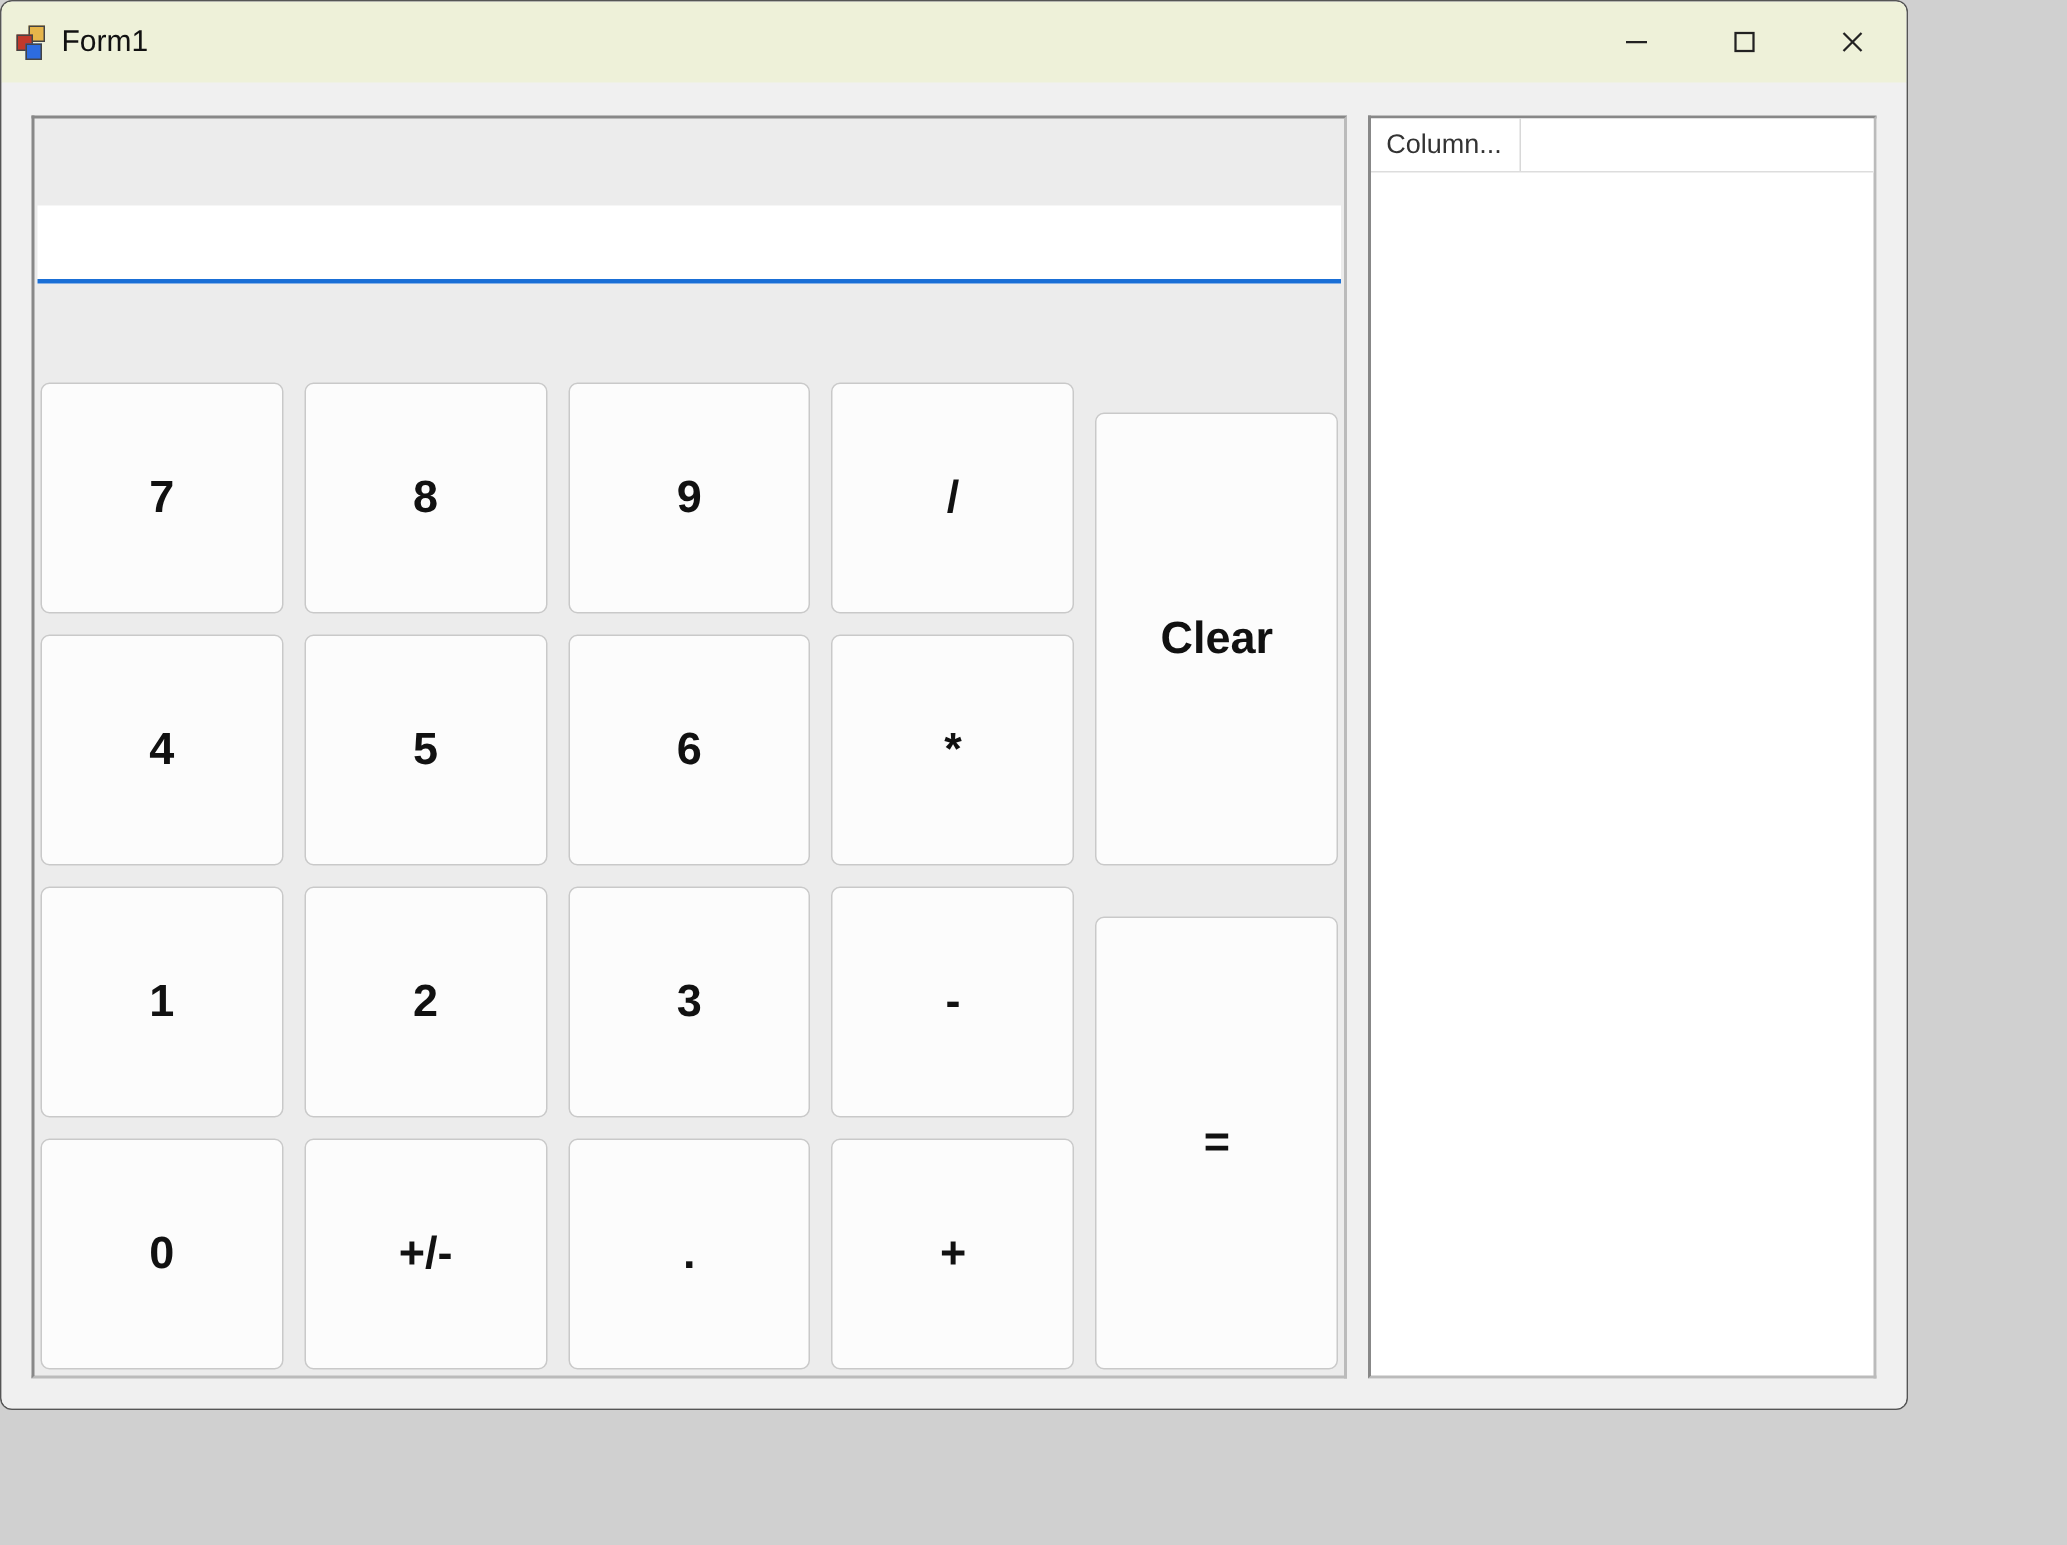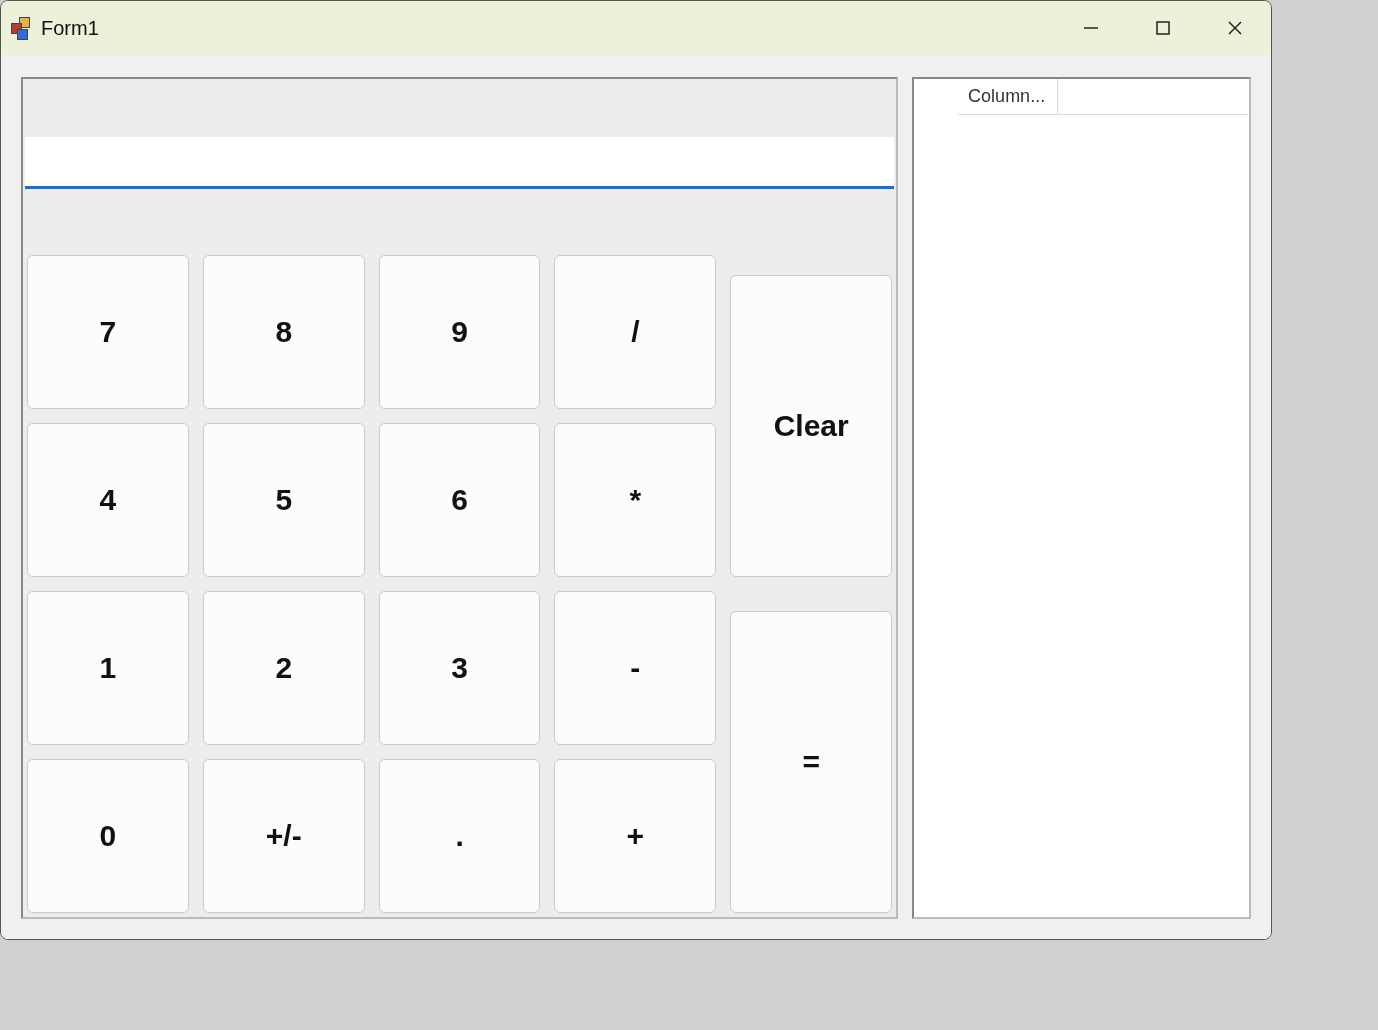--- a/index.html
+++ b/index.html
@@ -133,21 +133,20 @@
       border-left-color: #888;
       border-right-color: #bbb;
       border-bottom-color: #bbb;
       position: relative;
     }
     .list-header {
       display: flex;
       height: 36px;
       border-bottom: 1px solid #ddd;
       background: #fff;
-      margin-left: 44px;
     }
     .col-head {
       padding: 6px 10px;
       font-size: 18px;
       color: #333;
       border-right: 1px solid #d8d8d8;
       white-space: nowrap;
       overflow: hidden;
       text-overflow: ellipsis;
       width: 100px;

